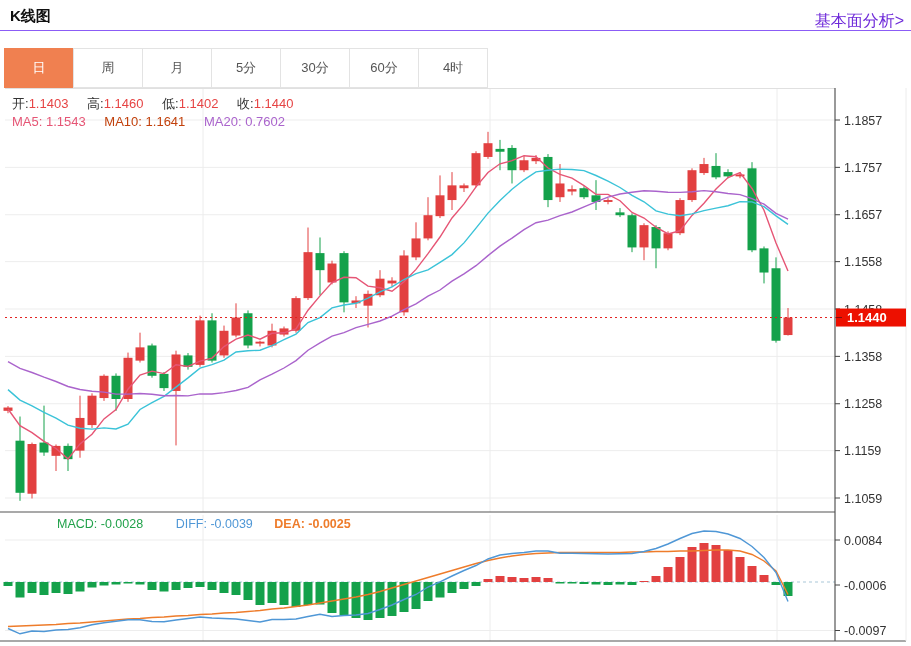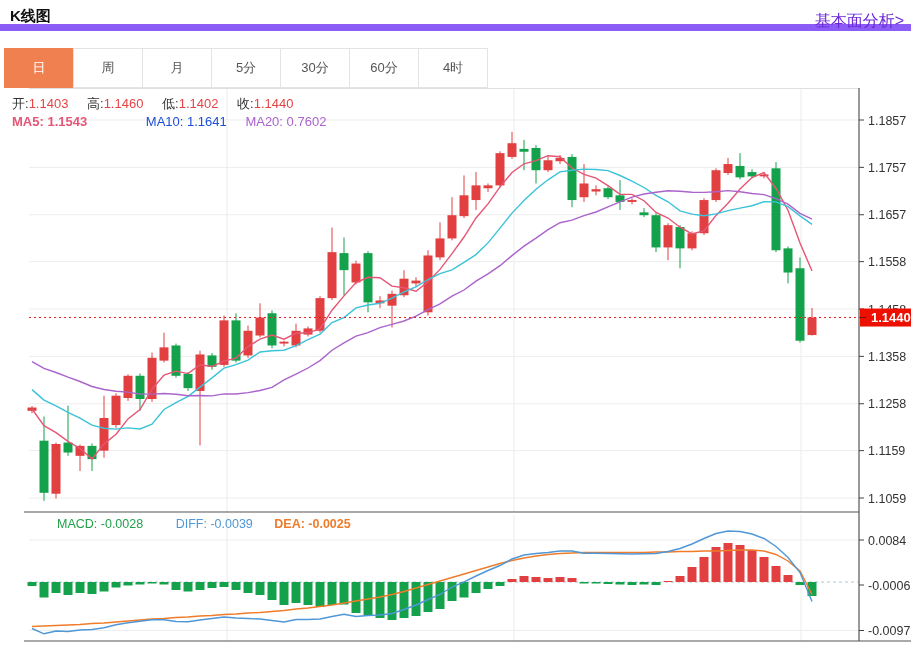--- a/index.html
+++ b/index.html
@@ -1,27 +1,27 @@
 <!DOCTYPE html>
 <html><head>
 <meta charset="utf-8">
 <style>
   * { margin:0; padding:0; box-sizing:border-box; }
   html,body { background:#fff; }
   .page { position:relative; width:911px; height:646px; background:#fff; overflow:hidden;
           font-family:"Liberation Sans", sans-serif; }
   .hdr { position:absolute; top:0; left:0; width:911px; height:31px;
-         border-bottom:7px solid #8b5cf6; }
+         border-bottom:1px solid #8b5cf6; }
   .title { position:absolute; left:10px; top:7px; font-size:15px; font-weight:bold; color:#111; }
   .flink { position:absolute; right:7px; top:11px; font-size:16px; color:#6d28d9; text-decoration:none; cursor:pointer; }
   .tabs { position:absolute; top:48px; left:5px; display:flex; }
   .tab { width:70px; height:40px; line-height:38px; text-align:center; font-size:13px;
          color:#555; background:#fff; border:1px solid #e3e3e3; margin-left:-1px; cursor:pointer; }
   .tab.active { background:#f08050; border-color:#f08050; color:#fff; }
-  .chart { position:absolute; top:88px; left:0; width:911px; height:558px;padding-left:24px; }
+  .chart { position:absolute; top:88px; left:0; width:911px; height:558px; }
   svg text { font-family:"Liberation Sans", sans-serif; }
   .legend { position:absolute; font-size:13px; white-space:nowrap; z-index:3; }
   .lg1 { top:7px; left:12px; }
   .lg2 { top:26px; left:12px; }
   .lgm { top:429px; left:14px; font-size:12.5px; }
   .lbl { color:#333; }
   .pair { margin-right:15px; }
   .pairm { margin-right:18px; }
 </style>
 </head>
@@ -47,22 +47,22 @@
   <div class="chart">
 
     <div class="legend lg1">
       <span class="pair"><span class="lbl">开:</span><span style="color: rgb(230, 68, 68);">1.1403</span></span>
       <span class="pair"><span class="lbl">高:</span><span style="color: rgb(230, 68, 68);">1.1460</span></span>
       <span class="pair"><span class="lbl">低:</span><span style="color: rgb(230, 68, 68);">1.1402</span></span>
       <span class="pair"><span class="lbl">收:</span><span style="color: rgb(230, 68, 68);">1.1440</span></span>
     </div>
 
     <div class="legend lg2">
-      <span class="pair" style="color: rgb(230, 85, 117); font-weight: bold;"><span>MA5:</span> <span>1.1543</span></span>
-      <span class="pair" style="color: #1d4ed8; margin-left: 40px;"><span>MA10:</span> <span>1.1641</span></span>
+      <span class="pair" style="color: rgb(230, 85, 117);"><span>MA5:</span> <span>1.1543</span></span>
+      <span class="pair" style="color: #c2410c;"><span>MA10:</span> <span>1.1641</span></span>
       <span class="pair" style="color: rgb(170, 100, 204);"><span>MA20:</span> <span>0.7602</span></span>
     </div>
 
     <div class="legend lgm">
       <span class="pairm" style="color: rgb(33, 161, 74); margin-left: 43px;"><span>MACD:</span> <span>-0.0028</span></span>
       <span class="pairm" style="color: rgb(79, 151, 214); margin-left: 11px;"><span>DIFF:</span> <span>-0.0039</span></span>
       <span class="pairm" style="color: rgb(238, 124, 43); font-weight: bold;"><span>DEA:</span> <span>-0.0025</span></span>
     </div>
 
     <svg id="chart-svg" width="911" height="558">

